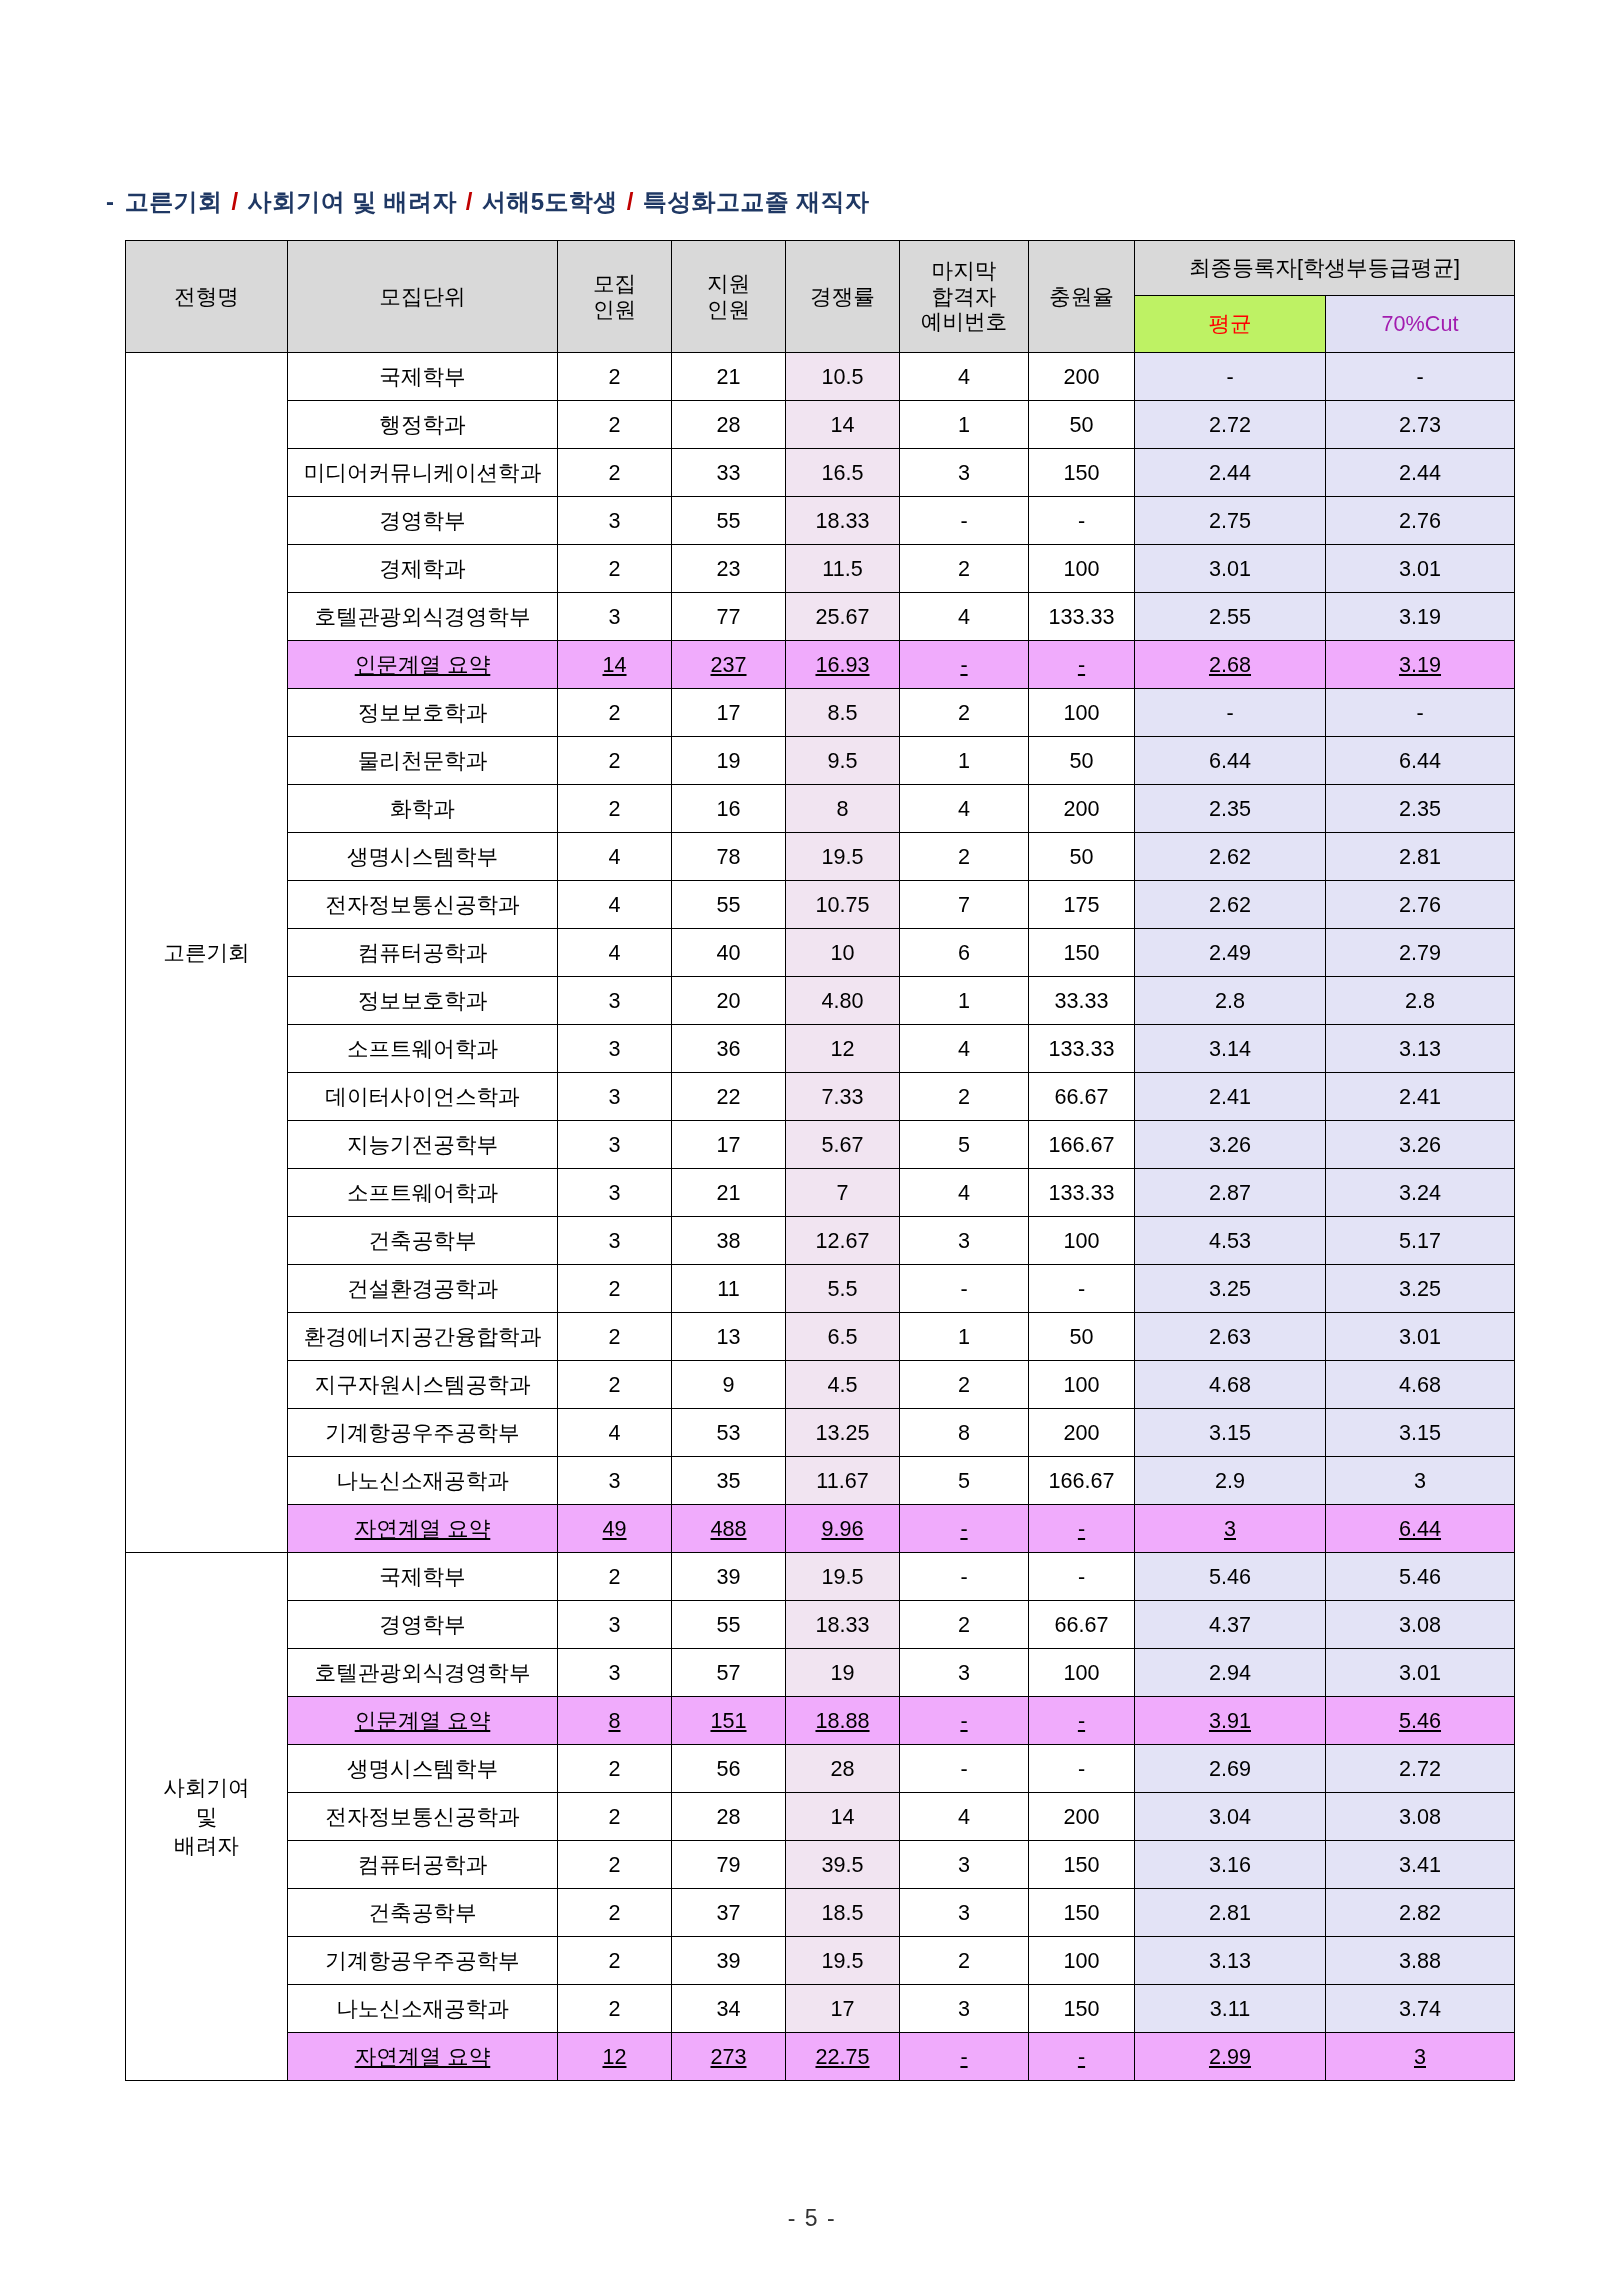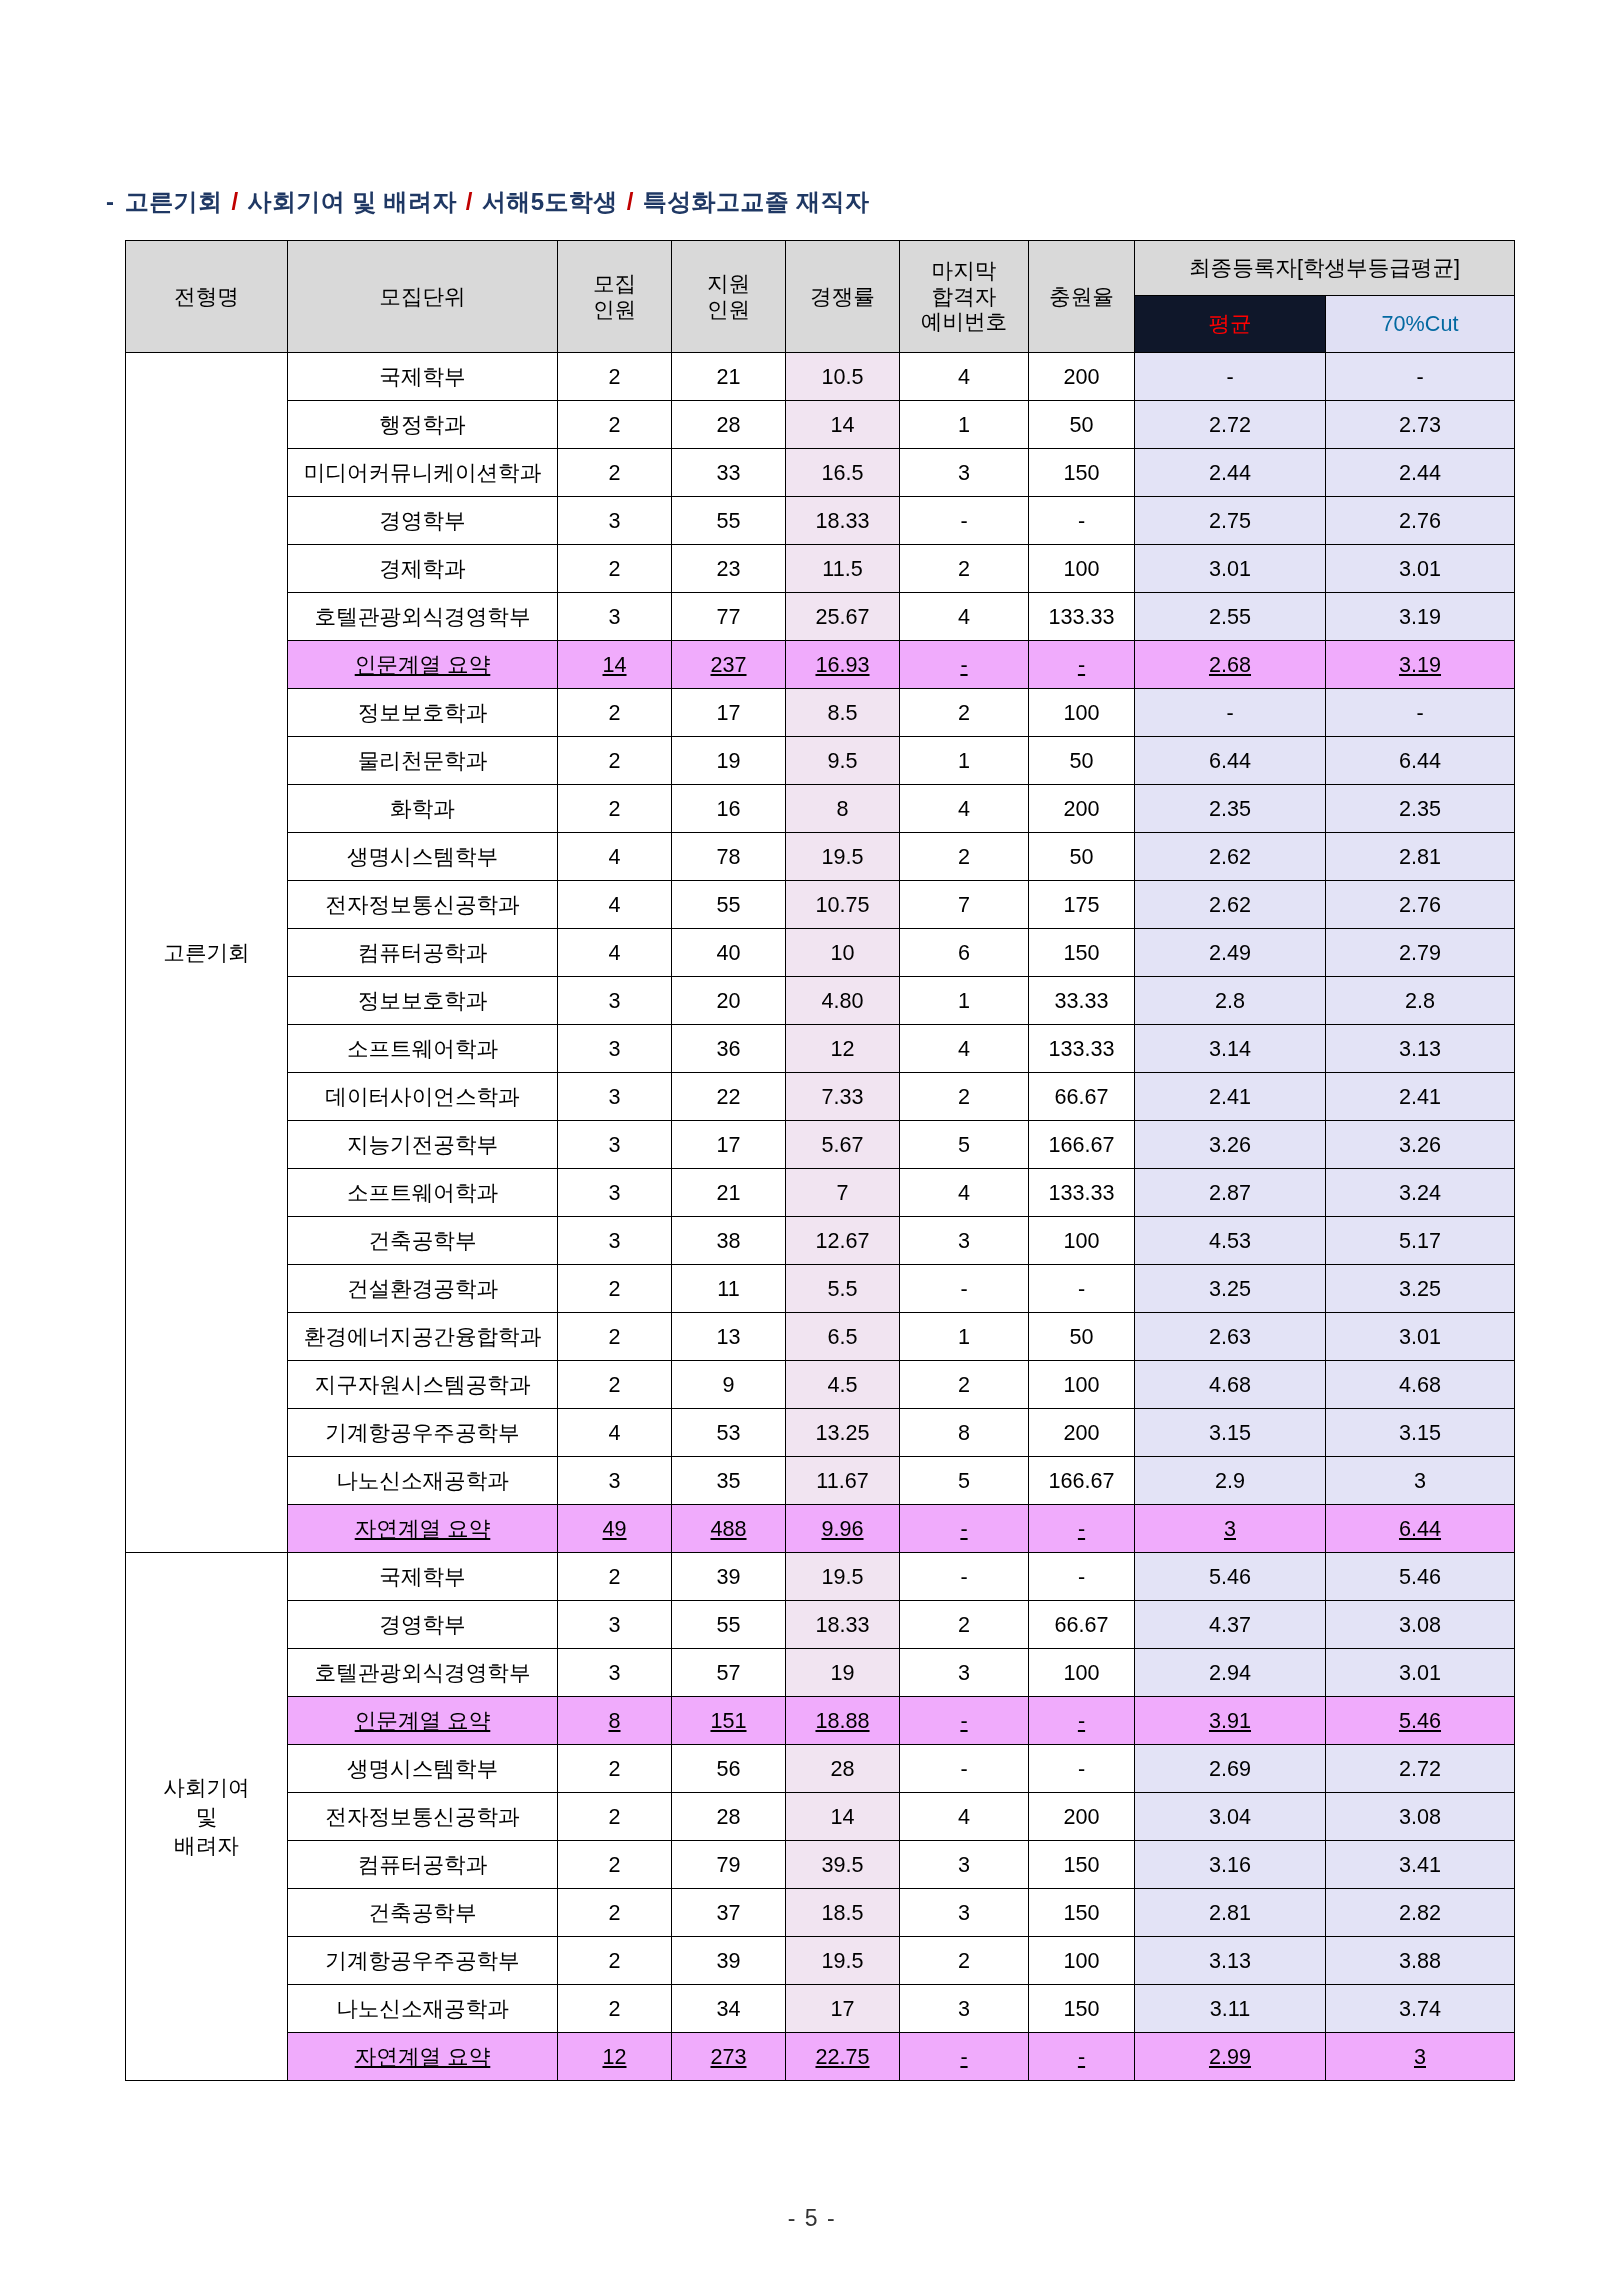--- a/index.html
+++ b/index.html
@@ -41,22 +41,22 @@
     overflow: hidden;
   }
   thead tr.hr1 { height: 55px; }
   thead tr.hr2 { height: 57px; }
   thead th {
     background: #d9d9d9;
     font-weight: 400;
     line-height: 1.18;
   }
   .pre { white-space: pre-line; }
-  th.avg-head { background: #0f172a; color: #ff0000; }
-  th.cut-head { background: #e0e0f4; color: #0369a1; margin-top: 12px; }
+  th.avg-head { background: #bef264; color: #ff0000; }
+  th.cut-head { background: #e0e0f4; color: #a21caf; margin-top: 12px; }
 
   tbody tr { height: 48px; }
   td.ratio { background: #f1e4f1; }
   td.avg, td.cut { background: #e3e3f6; }
   td.group {
     background: #ffffff;
     white-space: pre-line;
     line-height: 1.35;
   }
   tr.summary td { background: #f0abfc; text-decoration: underline; }

